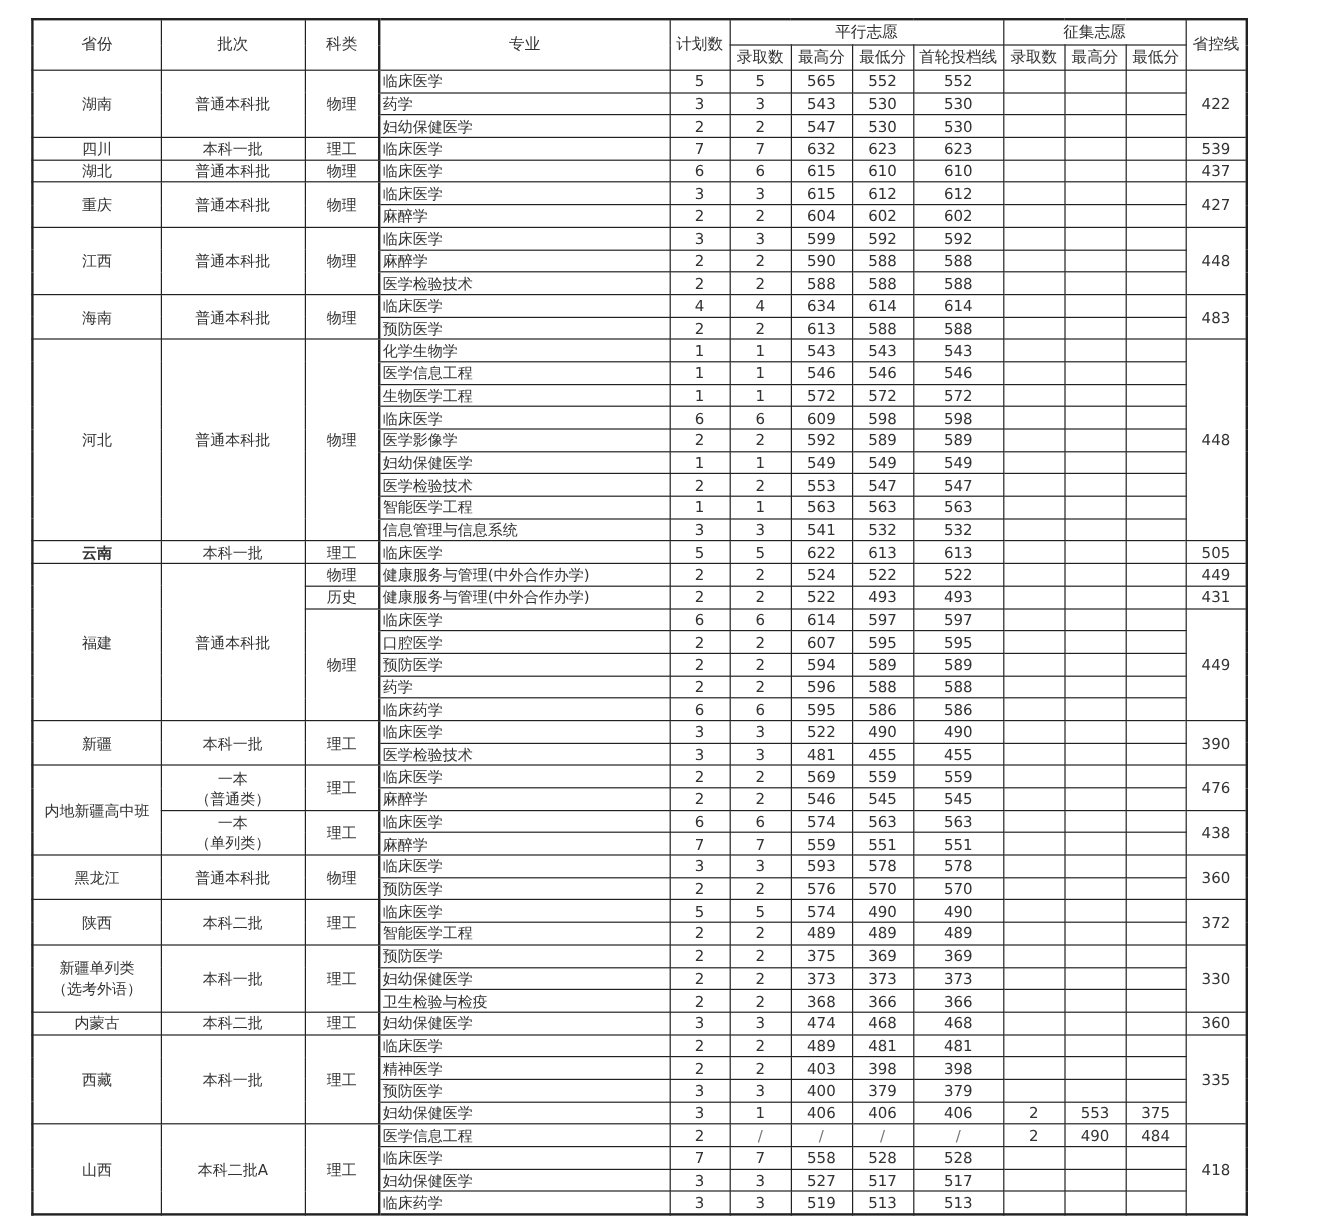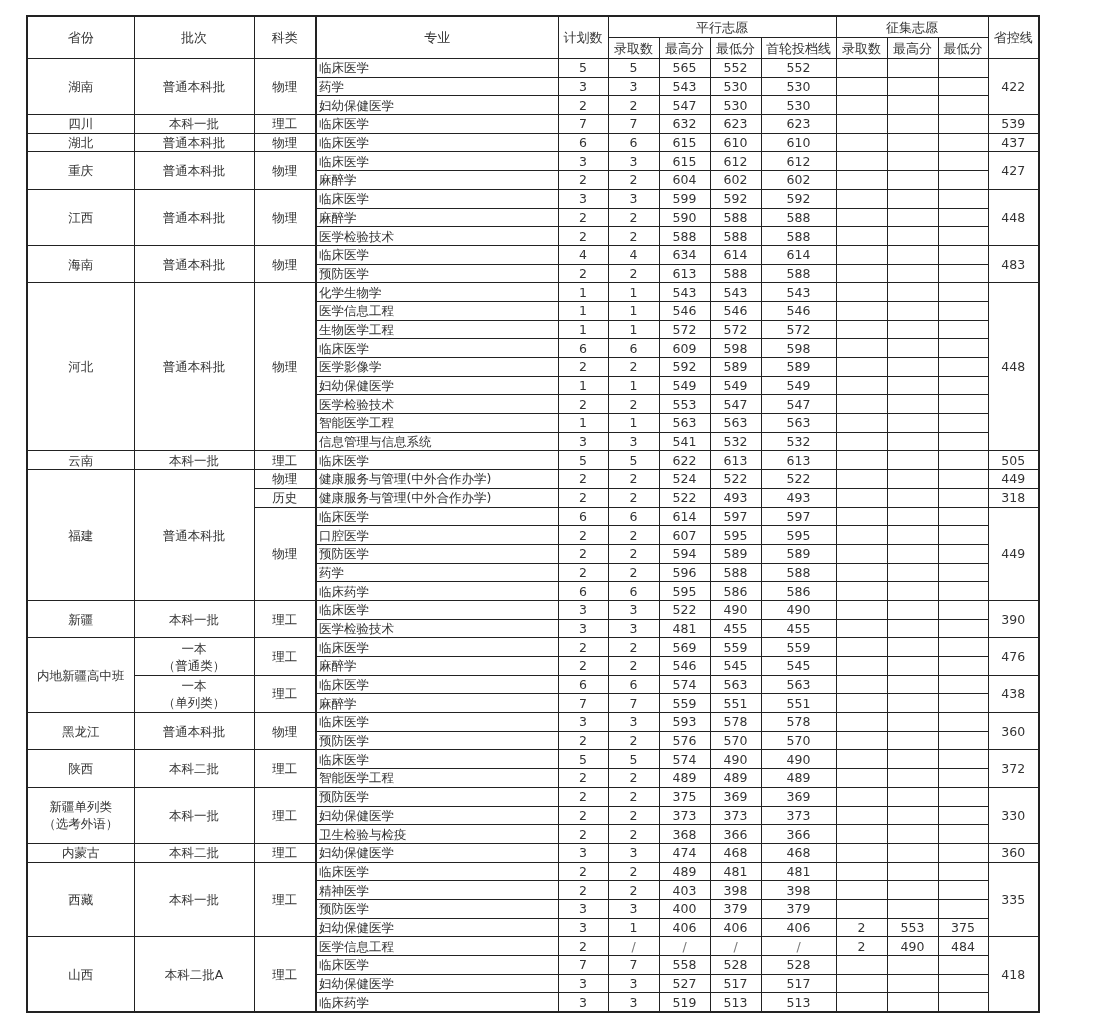--- a/index.html
+++ b/index.html
@@ -319,21 +319,21 @@
         <td>3</td>
         <td>3</td>
         <td>541</td>
         <td>532</td>
         <td>532</td>
         <td></td>
         <td></td>
         <td></td>
       </tr>
       <tr>
-        <td rowspan="1" style="white-space: pre-line; line-height: 17px;">云南</td>
+        <td rowspan="1" style="white-space: pre-line; line-height: 17px; font-weight: bold;">云南</td>
         <td rowspan="1">本科一批</td>
         <td rowspan="1">理工</td>
         <td class="major">临床医学</td>
         <td>5</td>
         <td>5</td>
         <td>622</td>
         <td>613</td>
         <td>613</td>
         <td></td>
         <td></td>
@@ -359,21 +359,21 @@
         <td rowspan="1">历史</td>
         <td class="major">健康服务与管理(中外合作办学)</td>
         <td>2</td>
         <td>2</td>
         <td>522</td>
         <td>493</td>
         <td>493</td>
         <td></td>
         <td></td>
         <td></td>
-        <td rowspan="1">318</td>
+        <td rowspan="1">431</td>
       </tr>
       <tr>
         <td rowspan="5">物理</td>
         <td class="major">临床医学</td>
         <td>6</td>
         <td>6</td>
         <td>614</td>
         <td>597</td>
         <td>597</td>
         <td></td>

